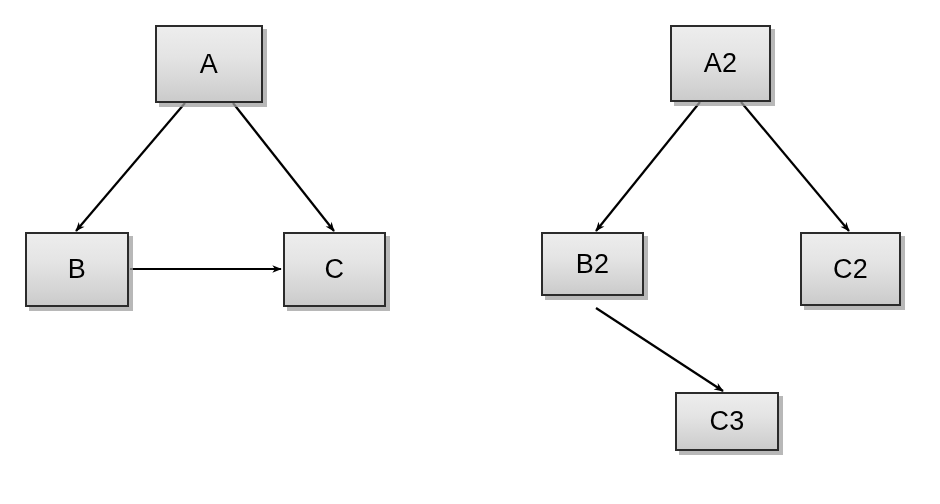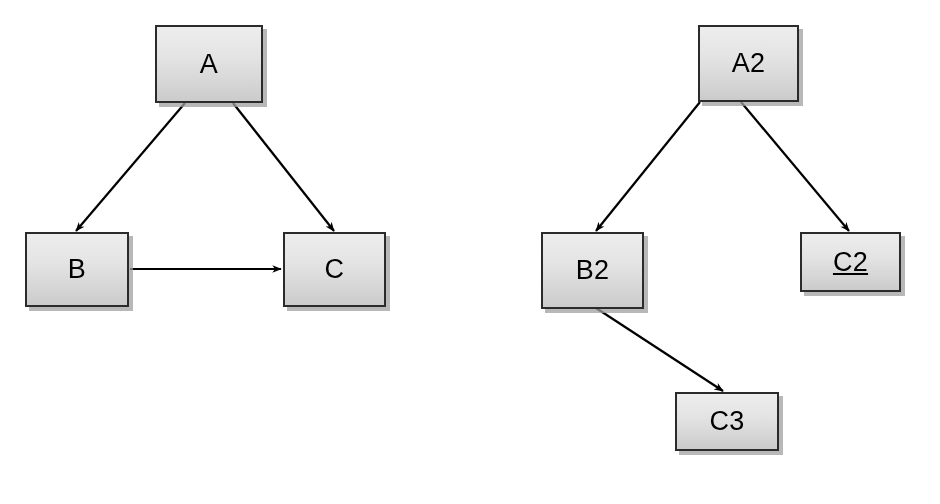--- a/index.html
+++ b/index.html
@@ -69,27 +69,27 @@
   <div id="nodes-group">
       <div class="node" style="left: 155px; top: 25px; width: 108px; height: 78px;">
         <span class="node-label">A</span>
       </div>
       <div class="node" style="left: 25px; top: 232px; width: 104px; height: 75px;">
         <span class="node-label">B</span>
       </div>
       <div class="node" style="left: 283px; top: 232px; width: 103px; height: 75px;">
         <span class="node-label">C</span>
       </div>
-      <div class="node" style="left: 670px; top: 25px; width: 101px; height: 77px; margin-left: 28px;">
+      <div class="node" style="left: 670px; top: 25px; width: 101px; height: 77px;">
         <span class="node-label">A2</span>
       </div>
-      <div class="node" style="left: 541px; top: 232px; width: 103px; height: 77px;">
+      <div class="node" style="left: 541px; top: 232px; width: 103px; height: 64px;">
         <span class="node-label">B2</span>
       </div>
-      <div class="node" style="left: 800px; top: 232px; width: 101px; height: 60px; text-decoration: underline;">
+      <div class="node" style="left: 800px; top: 232px; width: 101px; height: 74px;">
         <span class="node-label">C2</span>
       </div>
       <div class="node" style="left: 675px; top: 392px; width: 104px; height: 59px;">
         <span class="node-label">C3</span>
       </div>
     </div>
 
 </div>
 
 </body></html>

